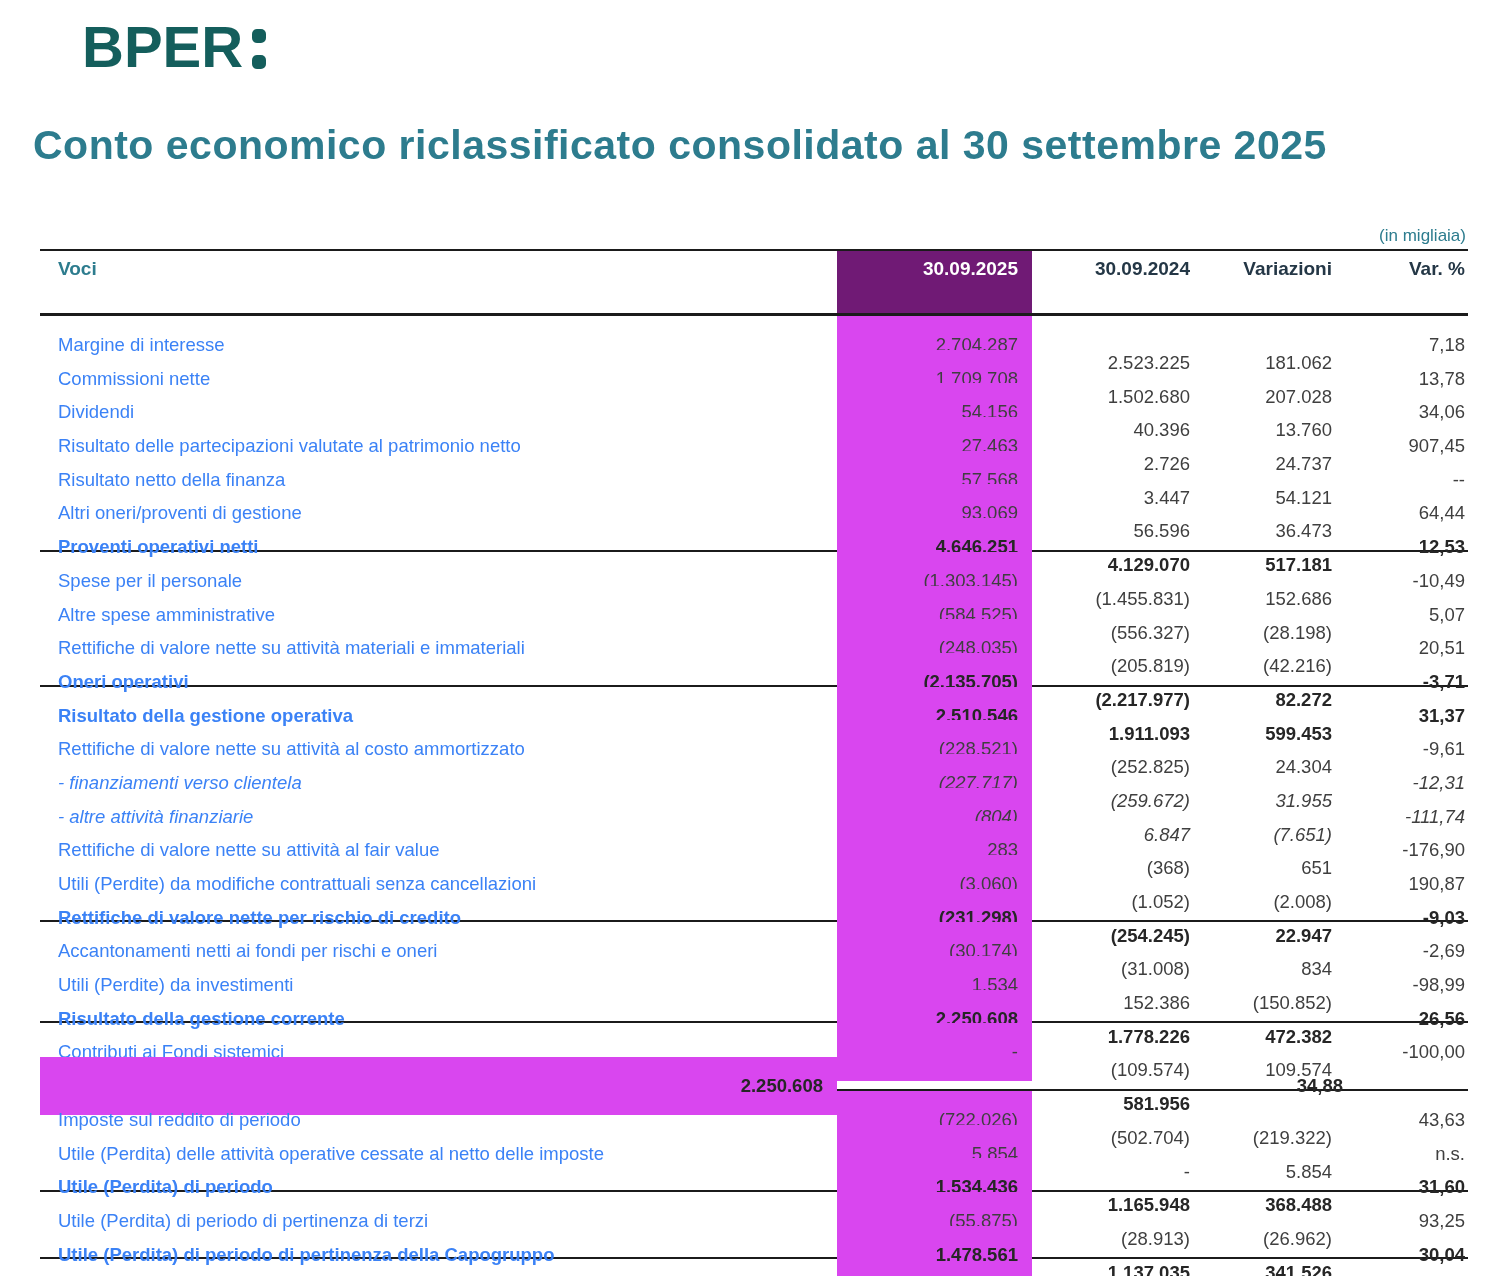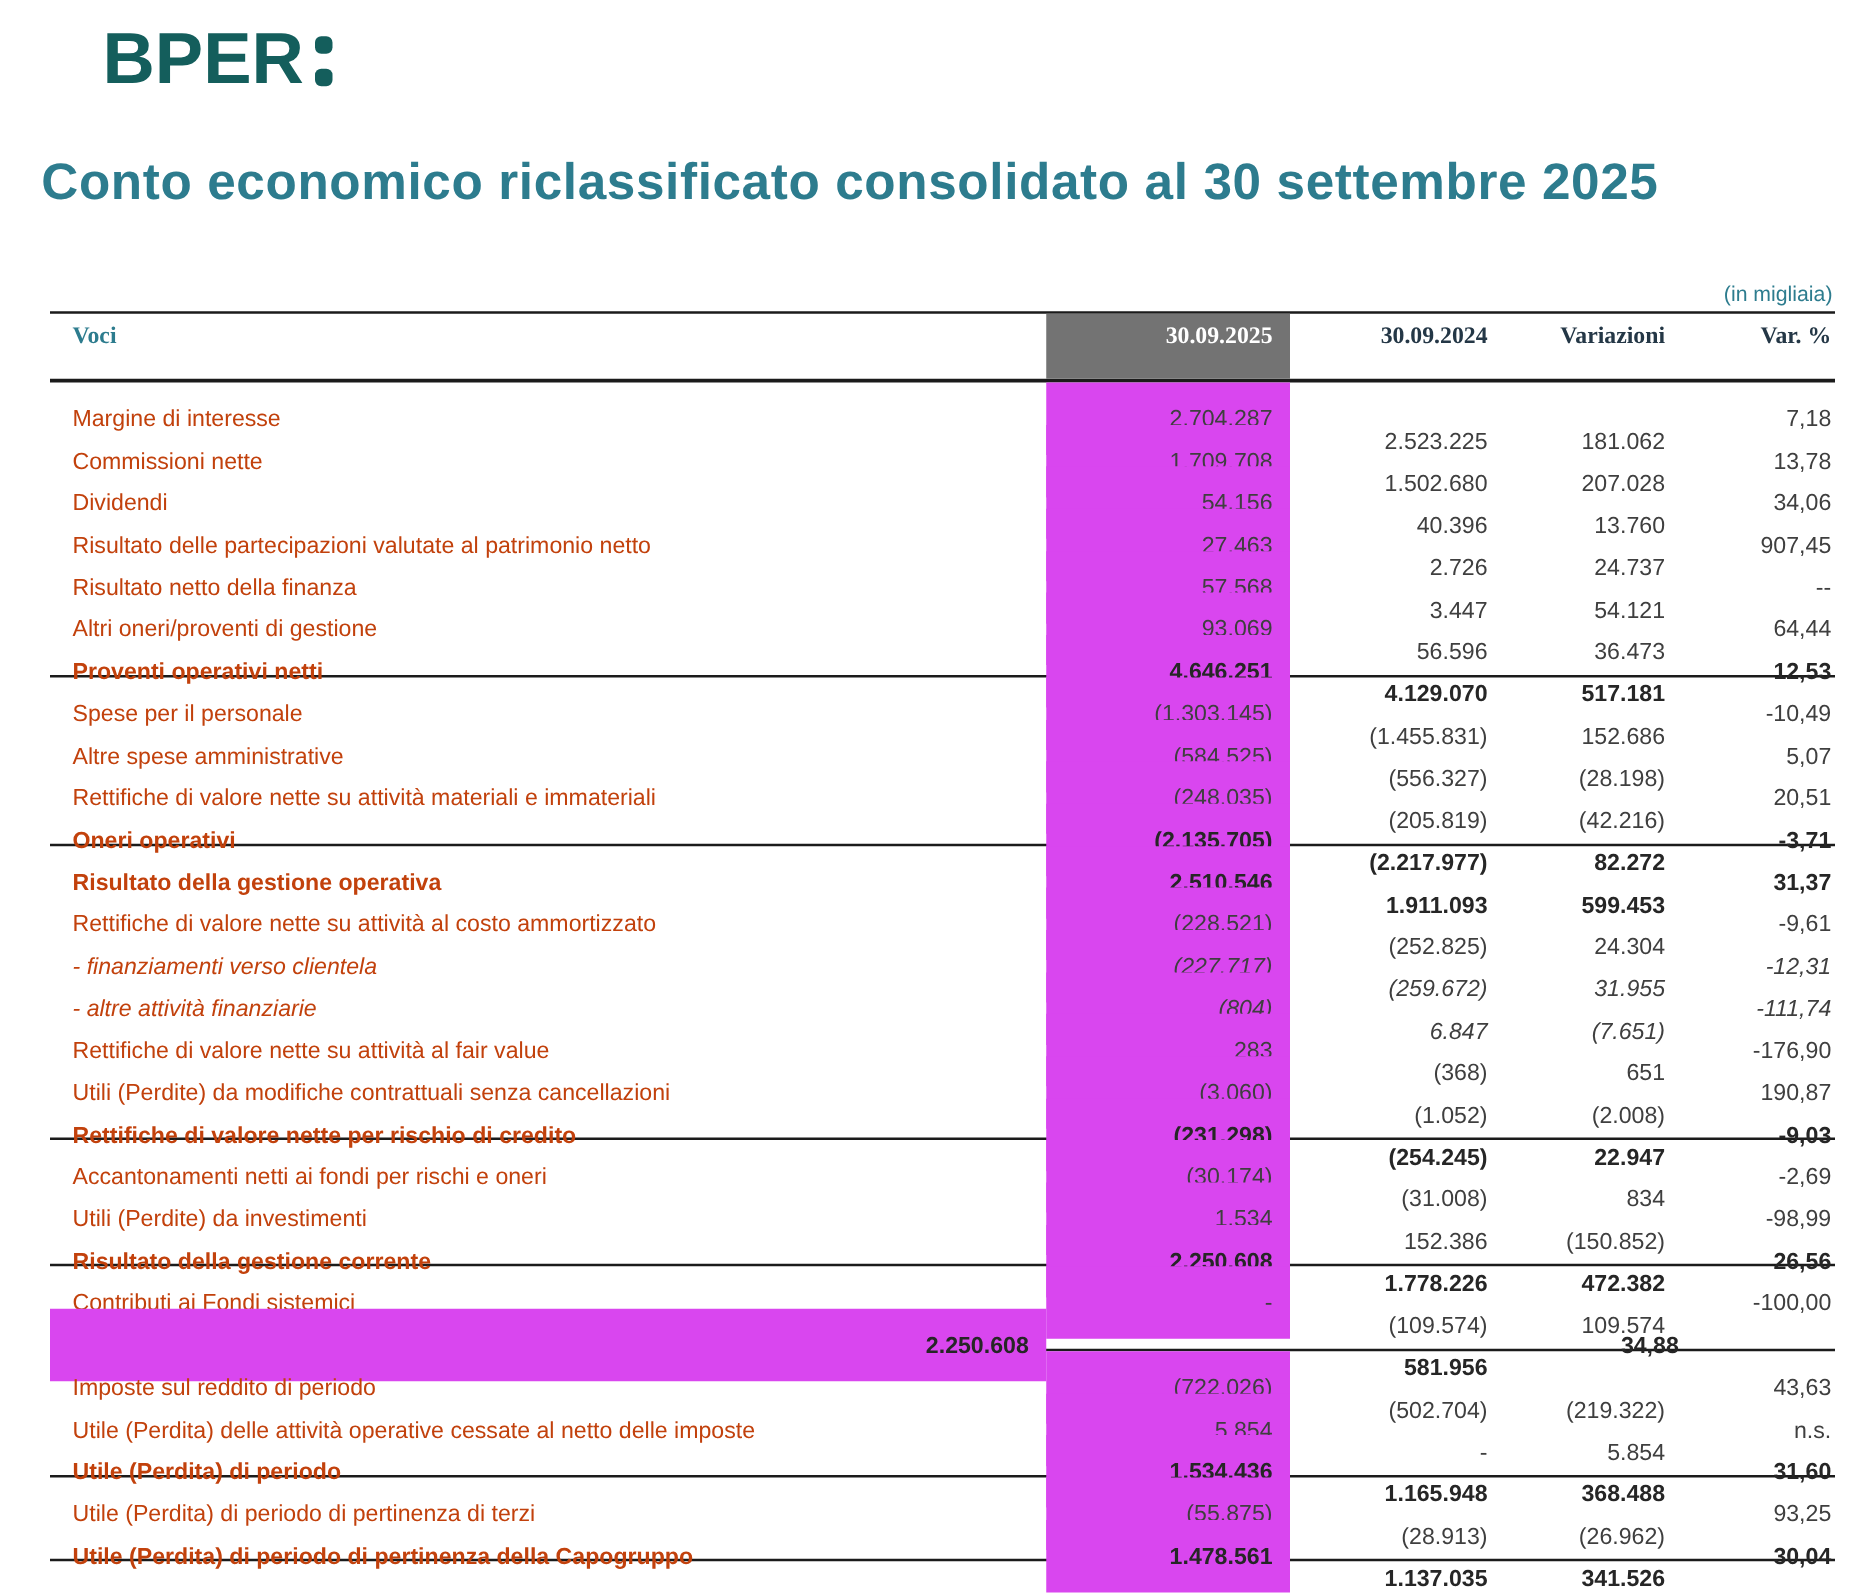--- a/index.html
+++ b/index.html
@@ -18,29 +18,29 @@
                 color:#2d7c8e; letter-spacing:0.5px; }
 
   
   .table-wrap { position:absolute; left:40px; top:226px; width:1428px; }
   .units-note { text-align:right; color:#2d7c8e; font-size:17px; padding-bottom:3px; padding-right:2px; }
 
   .tbl { border-top:2px solid #1b1b1b; width:1428px; }
 
   .hdr-row, .row { display:grid; grid-template-columns:797px 195px 172px 142px 122px; }
 
-  .hdr-row { height:55px; border-bottom:3px solid #1b1b1b;font-family:Liberation Serif, serif; }
+  .hdr-row { height:65px; border-bottom:3px solid #1b1b1b; }
   .hdr-cell { font-size:19px; font-weight:700; padding-top:7px; }
   .hdr-voci { color:#2d7c8e; padding-left:18px; }
-  .hdr-c1 { background:#737373; color:#ffffff; text-align:right; padding-right:14px; }
+  .hdr-c1 { background:#701a75; color:#ffffff; text-align:right; padding-right:14px; }
   .hdr-c2, .hdr-c3 { color:#243746; text-align:right; padding-right:14px; }
   .hdr-c4 { color:#243746; text-align:right; padding-right:3px; }
 
   .row { height:33.7px; align-items:center; font-size:18.5px; }
-  .row .label { color:#c2410c; padding-left:18px; white-space:nowrap; }
+  .row .label { color:#3b82f6; padding-left:18px; white-space:nowrap; }
   .row .num   { color:#3f3f3f; text-align:right; }
   .row .c1    { background:#d946ef; padding-right:14px; height:100%;
                 display:flex; align-items:center; justify-content:flex-end; }
   .row .c2, .row .c3 { padding-right:14px;margin-top:36px; }
   .row .c4    { padding-right:3px; }
 
   .row.bold .label { font-weight:700; }
   .row.bold .num   { font-weight:700; color:#262626; }
   .row.italic .label, .row.italic .num { font-style:italic; }
 

